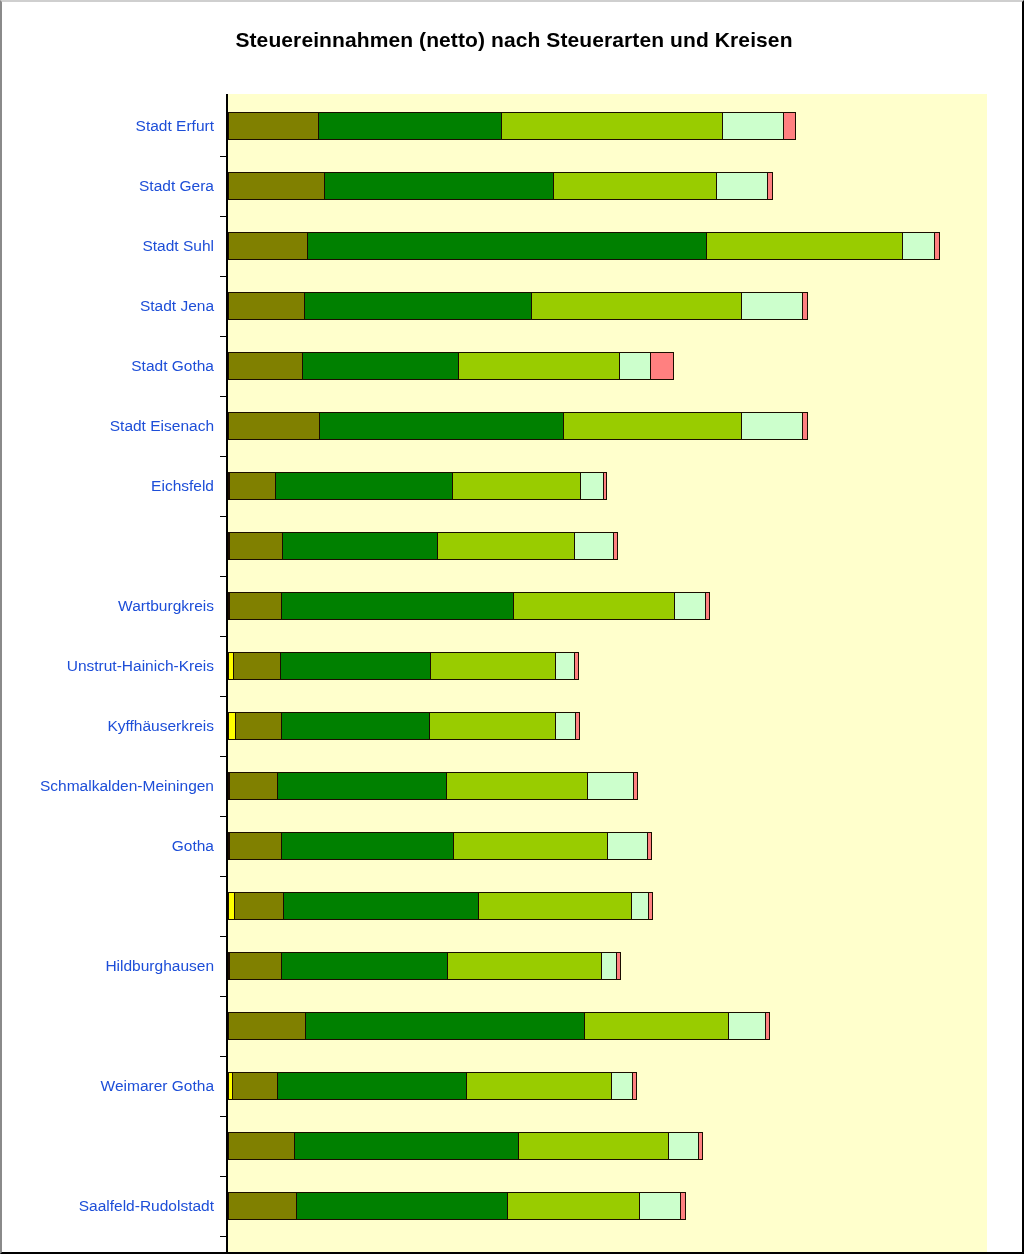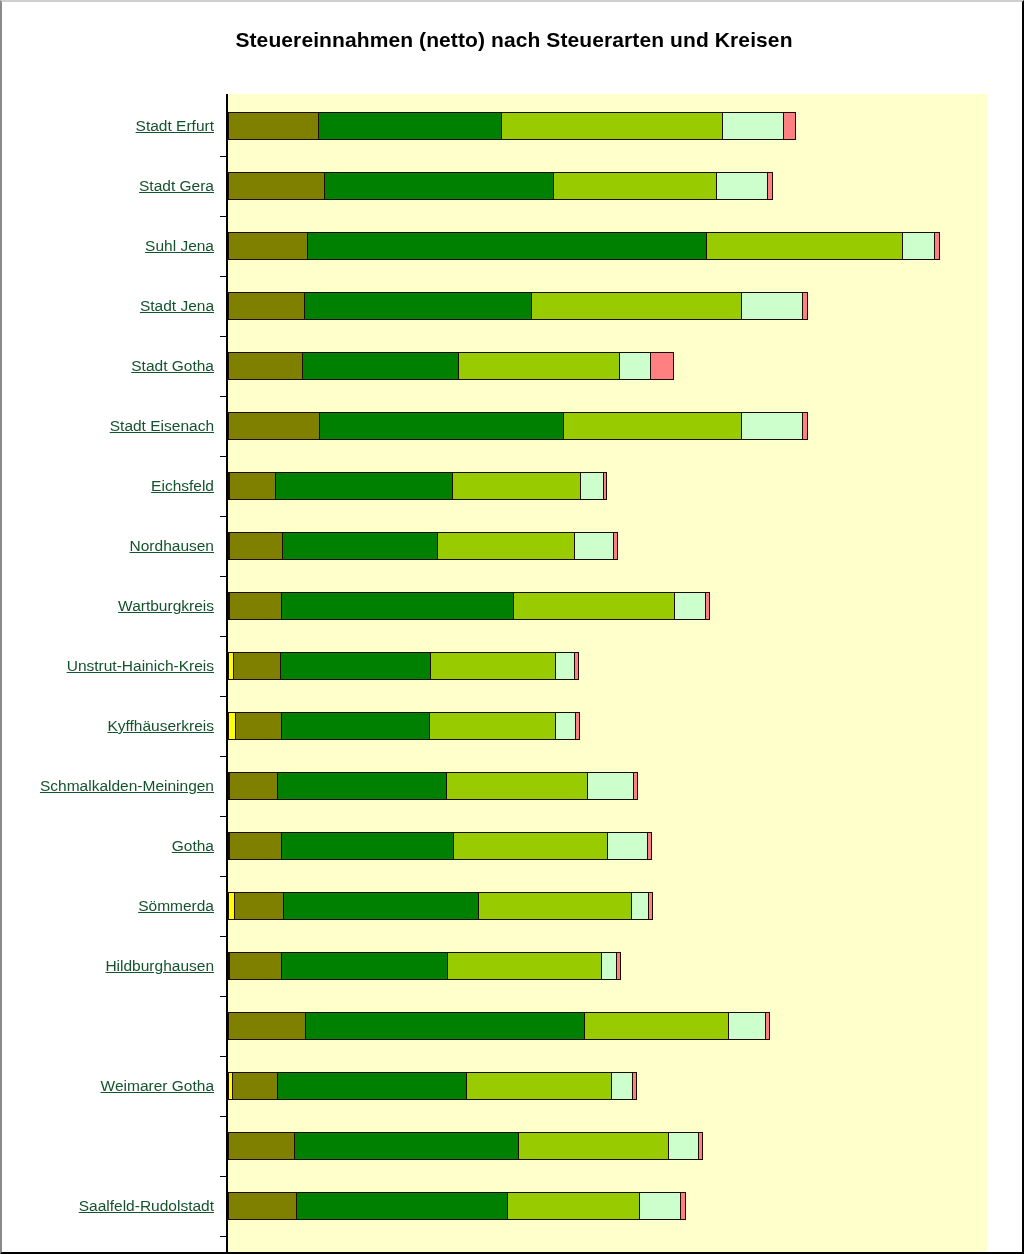--- a/index.html
+++ b/index.html
@@ -70,24 +70,23 @@
   .row-label {
     position: absolute;
     left: 0;
     top: 0;
     width: 212px;
     height: 60px;
     display: flex;
     align-items: center;
     justify-content: flex-end;
     font-size: 15.5px;
-    color: #14532d;
+    color: #1d4ed8;
     white-space: nowrap;
     font-family: "Liberation Sans", sans-serif;
-    text-decoration: underline;
   }
   .bar {
     position: absolute;
     left: 226px;
     top: 16px;
     height: 28px;
     display: flex;
     box-sizing: border-box;
   }
   .seg {
@@ -123,21 +122,21 @@
         <div class="row-label">Stadt Gera</div>
         <div class="bar">
           <div class="seg" title="Steuerart 2" style="width: 98px; background: rgb(128, 128, 0);"></div>
           <div class="seg" title="Steuerart 3" style="width: 230px; background: rgb(0, 128, 0);"></div>
           <div class="seg" title="Steuerart 4" style="width: 165px; background: rgb(153, 204, 0);"></div>
           <div class="seg" title="Steuerart 5" style="width: 52px; background: rgb(204, 255, 204);"></div>
           <div class="seg" title="Steuerart 6" style="width: 6px; background: rgb(255, 128, 128);"></div>
         </div>
       </div>
       <div class="row" style="top: 214px;">
-        <div class="row-label">Suhl Jena</div>
+        <div class="row-label">Stadt Suhl</div>
         <div class="bar">
           <div class="seg" title="Steuerart 2" style="width: 81px; background: rgb(128, 128, 0);"></div>
           <div class="seg" title="Steuerart 3" style="width: 400px; background: rgb(0, 128, 0);"></div>
           <div class="seg" title="Steuerart 4" style="width: 198px; background: rgb(153, 204, 0);"></div>
           <div class="seg" title="Steuerart 5" style="width: 33px; background: rgb(204, 255, 204);"></div>
           <div class="seg" title="Steuerart 6" style="width: 6px; background: rgb(255, 128, 128);"></div>
         </div>
       </div>
       <div class="row" style="top: 274px;">
         <div class="row-label">Stadt Jena</div>
@@ -174,21 +173,20 @@
         <div class="bar">
           <div class="seg" title="Steuerart 1" style="width: 3px; background: rgb(255, 255, 0);"></div>
           <div class="seg" title="Steuerart 2" style="width: 47px; background: rgb(128, 128, 0);"></div>
           <div class="seg" title="Steuerart 3" style="width: 179px; background: rgb(0, 128, 0);"></div>
           <div class="seg" title="Steuerart 4" style="width: 129px; background: rgb(153, 204, 0);"></div>
           <div class="seg" title="Steuerart 5" style="width: 25px; background: rgb(204, 255, 204);"></div>
           <div class="seg" title="Steuerart 6" style="width: 4px; background: rgb(255, 128, 128);"></div>
         </div>
       </div>
       <div class="row" style="top: 514px;">
-        <div class="row-label">Nordhausen</div>
         <div class="bar">
           <div class="seg" title="Steuerart 1" style="width: 3px; background: rgb(255, 255, 0);"></div>
           <div class="seg" title="Steuerart 2" style="width: 54px; background: rgb(128, 128, 0);"></div>
           <div class="seg" title="Steuerart 3" style="width: 157px; background: rgb(0, 128, 0);"></div>
           <div class="seg" title="Steuerart 4" style="width: 138px; background: rgb(153, 204, 0);"></div>
           <div class="seg" title="Steuerart 5" style="width: 41px; background: rgb(204, 255, 204);"></div>
           <div class="seg" title="Steuerart 6" style="width: 5px; background: rgb(255, 128, 128);"></div>
         </div>
       </div>
       <div class="row" style="top: 574px;">
@@ -240,21 +238,20 @@
         <div class="bar">
           <div class="seg" title="Steuerart 1" style="width: 3px; background: rgb(255, 255, 0);"></div>
           <div class="seg" title="Steuerart 2" style="width: 53px; background: rgb(128, 128, 0);"></div>
           <div class="seg" title="Steuerart 3" style="width: 174px; background: rgb(0, 128, 0);"></div>
           <div class="seg" title="Steuerart 4" style="width: 155px; background: rgb(153, 204, 0);"></div>
           <div class="seg" title="Steuerart 5" style="width: 42px; background: rgb(204, 255, 204);"></div>
           <div class="seg" title="Steuerart 6" style="width: 5px; background: rgb(255, 128, 128);"></div>
         </div>
       </div>
       <div class="row" style="top: 874px;">
-        <div class="row-label">Sömmerda</div>
         <div class="bar">
           <div class="seg" title="Steuerart 1" style="width: 8px; background: rgb(255, 255, 0);"></div>
           <div class="seg" title="Steuerart 2" style="width: 50px; background: rgb(128, 128, 0);"></div>
           <div class="seg" title="Steuerart 3" style="width: 197px; background: rgb(0, 128, 0);"></div>
           <div class="seg" title="Steuerart 4" style="width: 154px; background: rgb(153, 204, 0);"></div>
           <div class="seg" title="Steuerart 5" style="width: 19px; background: rgb(204, 255, 204);"></div>
           <div class="seg" title="Steuerart 6" style="width: 5px; background: rgb(255, 128, 128);"></div>
         </div>
       </div>
       <div class="row" style="top: 934px;">

